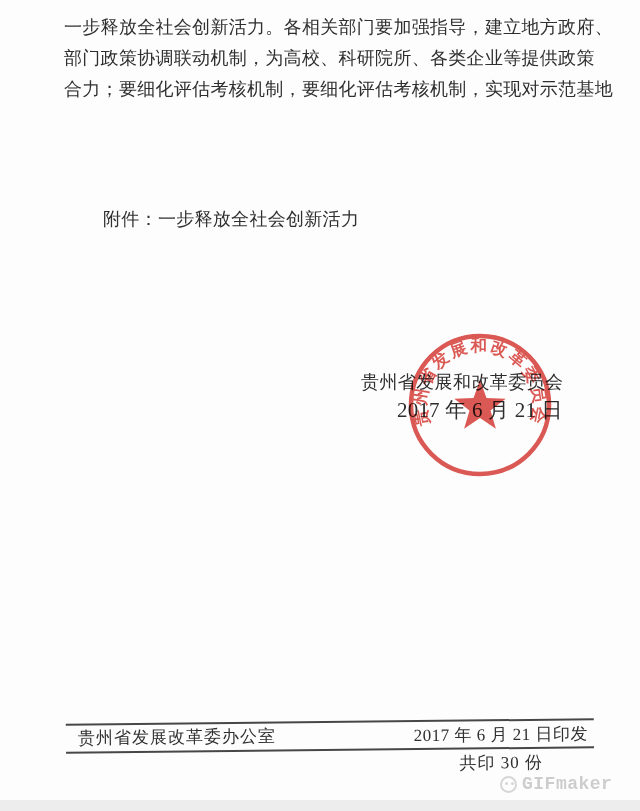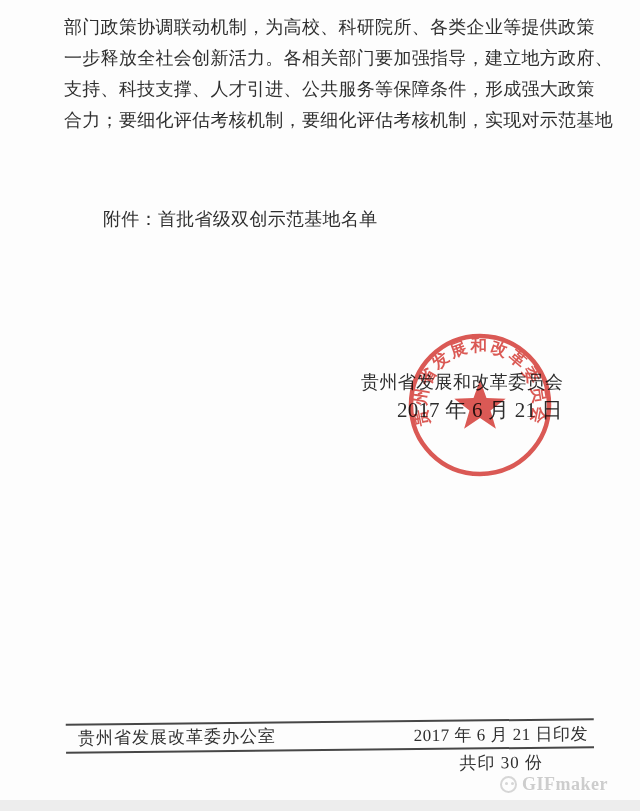--- a/index.html
+++ b/index.html
@@ -60,40 +60,39 @@
   }
   .wm-icon{
     width:17px;height:17px;border:2px solid #d6d6d6;border-radius:50%;
     position:relative;box-sizing:border-box;
   }
   .wm-icon::after{
     content:"";position:absolute;left:3px;top:4px;width:3px;height:3px;
     border-radius:50%;background:#d6d6d6;box-shadow:6px 0 0 #d6d6d6;
   }
   .wm-label{
-    font-family:Liberation Serif, serif;
+    font-family:Liberation Mono, monospace;
     font-size:18px;font-weight:bold;letter-spacing:0.5px;
     text-shadow:0 1px 0 #ffffff;
   }
   
   .scan-strip{position:absolute;left:0;bottom:0;width:640px;height:11px;background:#ededed;}
 </style>
 </head>
 <body>
 
 <div class="page">
 
   <div class="body-text">
+    <div class="body-line">一步释放全社会创新活力。各相关部门要加强指导，建立地方政府、</div>
     <div class="body-line">部门政策协调联动机制，为高校、科研院所、各类企业等提供政策</div>
-    <div class="body-line">一步释放全社会创新活力。各相关部门要加强指导，建立地方政府、</div>
-    <div class="body-line">支持、科技支撑、人才引进、公共服务等保障条件，形成强大政策</div>
     <div class="body-line">合力；要细化评估考核机制，要细化评估考核机制，实现对示范基地</div>
   </div>
 
-  <div class="attachment">附件：首批省级双创示范基地名单</div>
+  <div class="attachment">附件：一步释放全社会创新活力</div>
 
   <div class="sig-org">贵州省发展和改革委员会</div>
   <div class="sig-date">2017 年 6 月 21 日</div>
 
   <div class="seal">
     <svg viewBox="0 0 148 148" xmlns="http://www.w3.org/2000/svg">
       <circle cx="74" cy="74" r="69" fill="none" stroke="#d8433d" stroke-width="4.5"></circle>
       <polygon points="74,49 80.5,67.1 99.7,67.7 84.5,79.4 89.9,97.8 74,87 58.1,97.8 63.5,79.4 48.3,67.7 67.5,67.1" fill="#d8433d"></polygon>
       <defs>
         <path id="sealArc" d="M 26.3 99.3 A 54 54 0 1 1 121.7 99.3" fill="none"></path>

